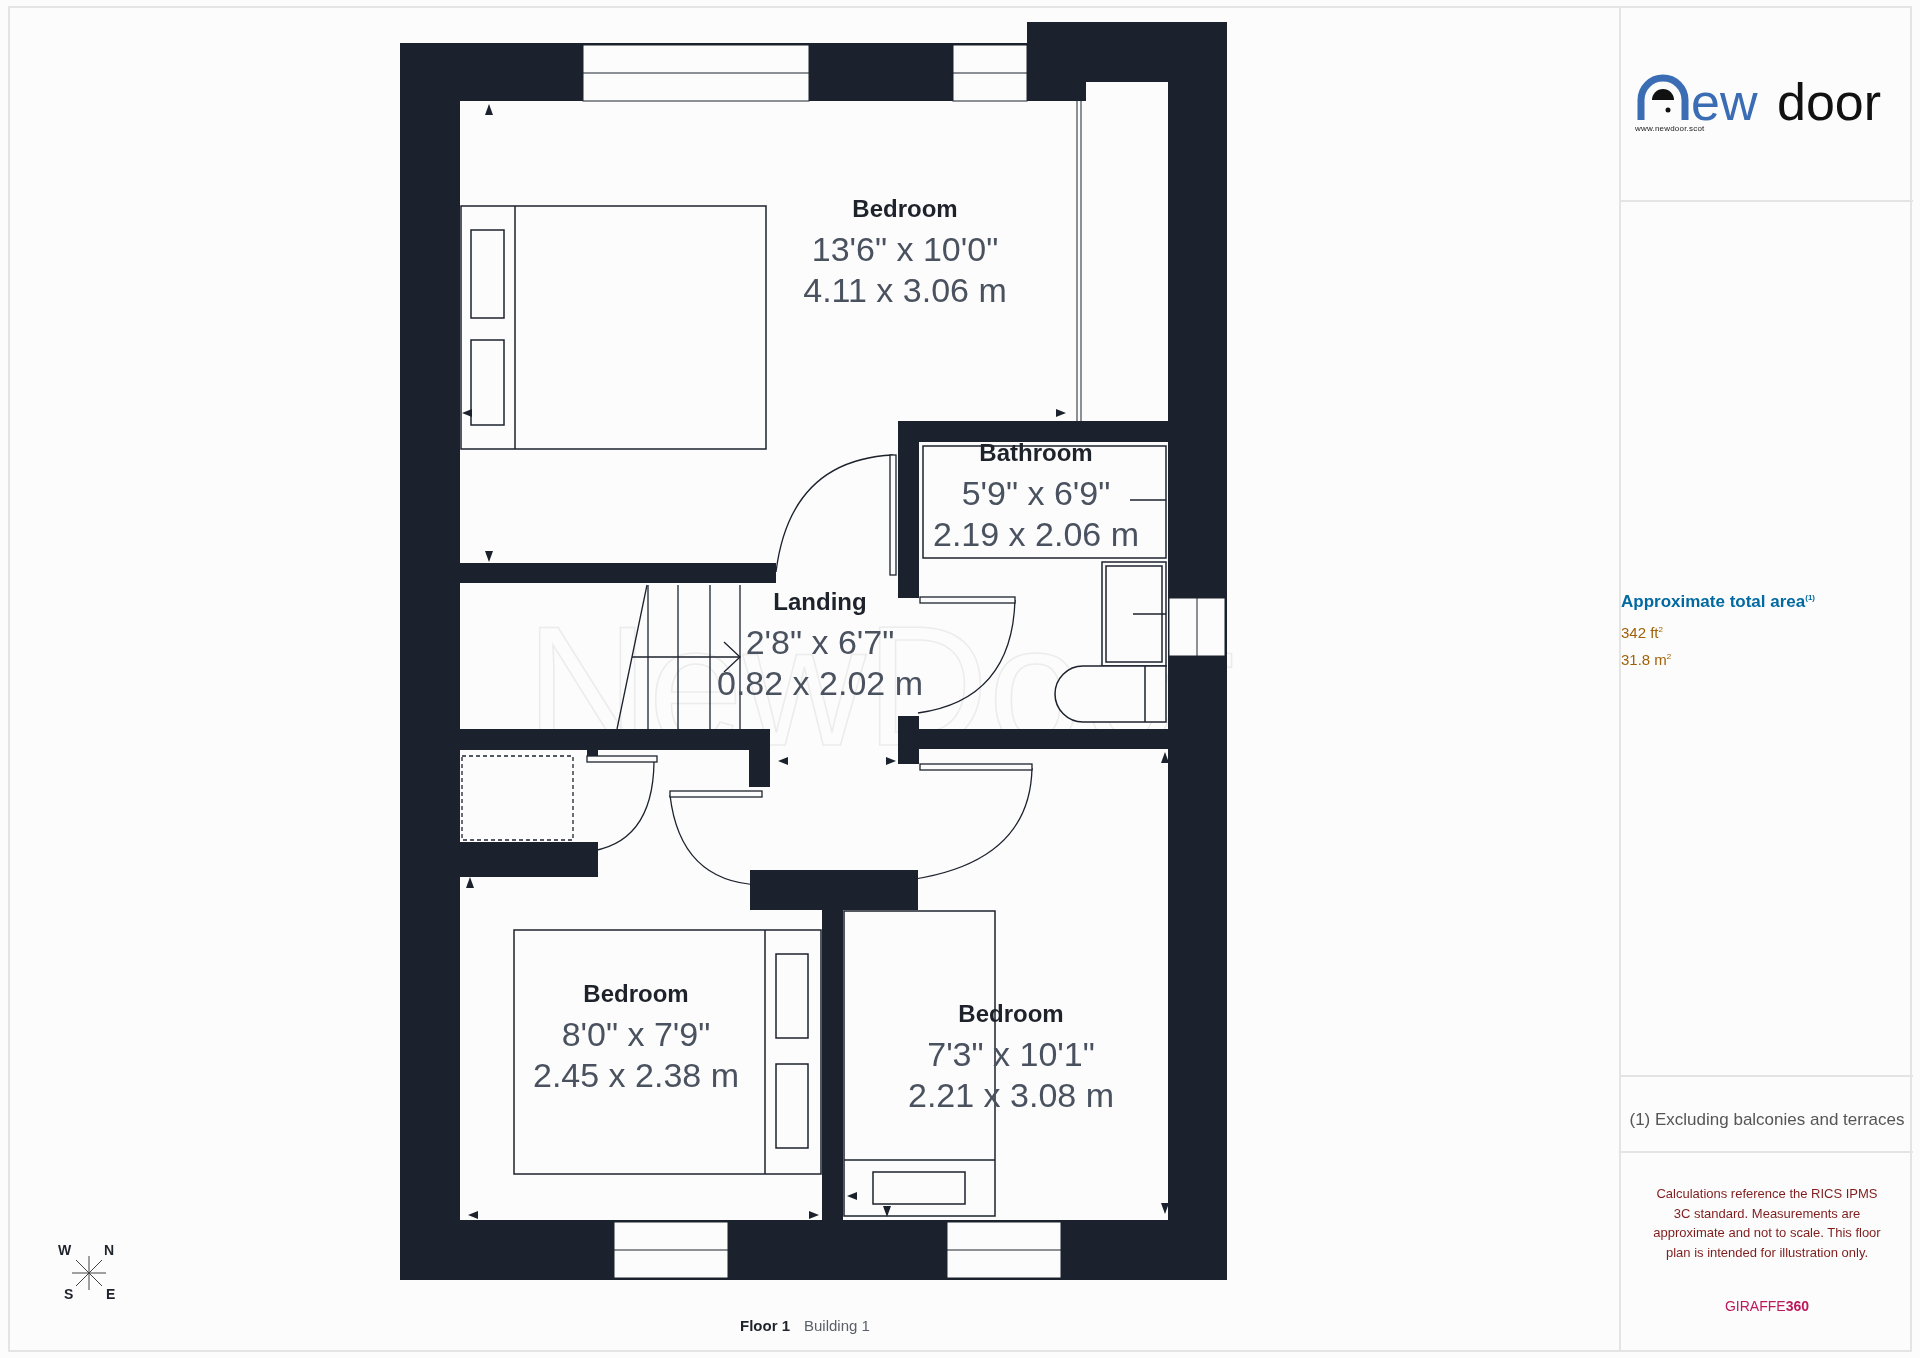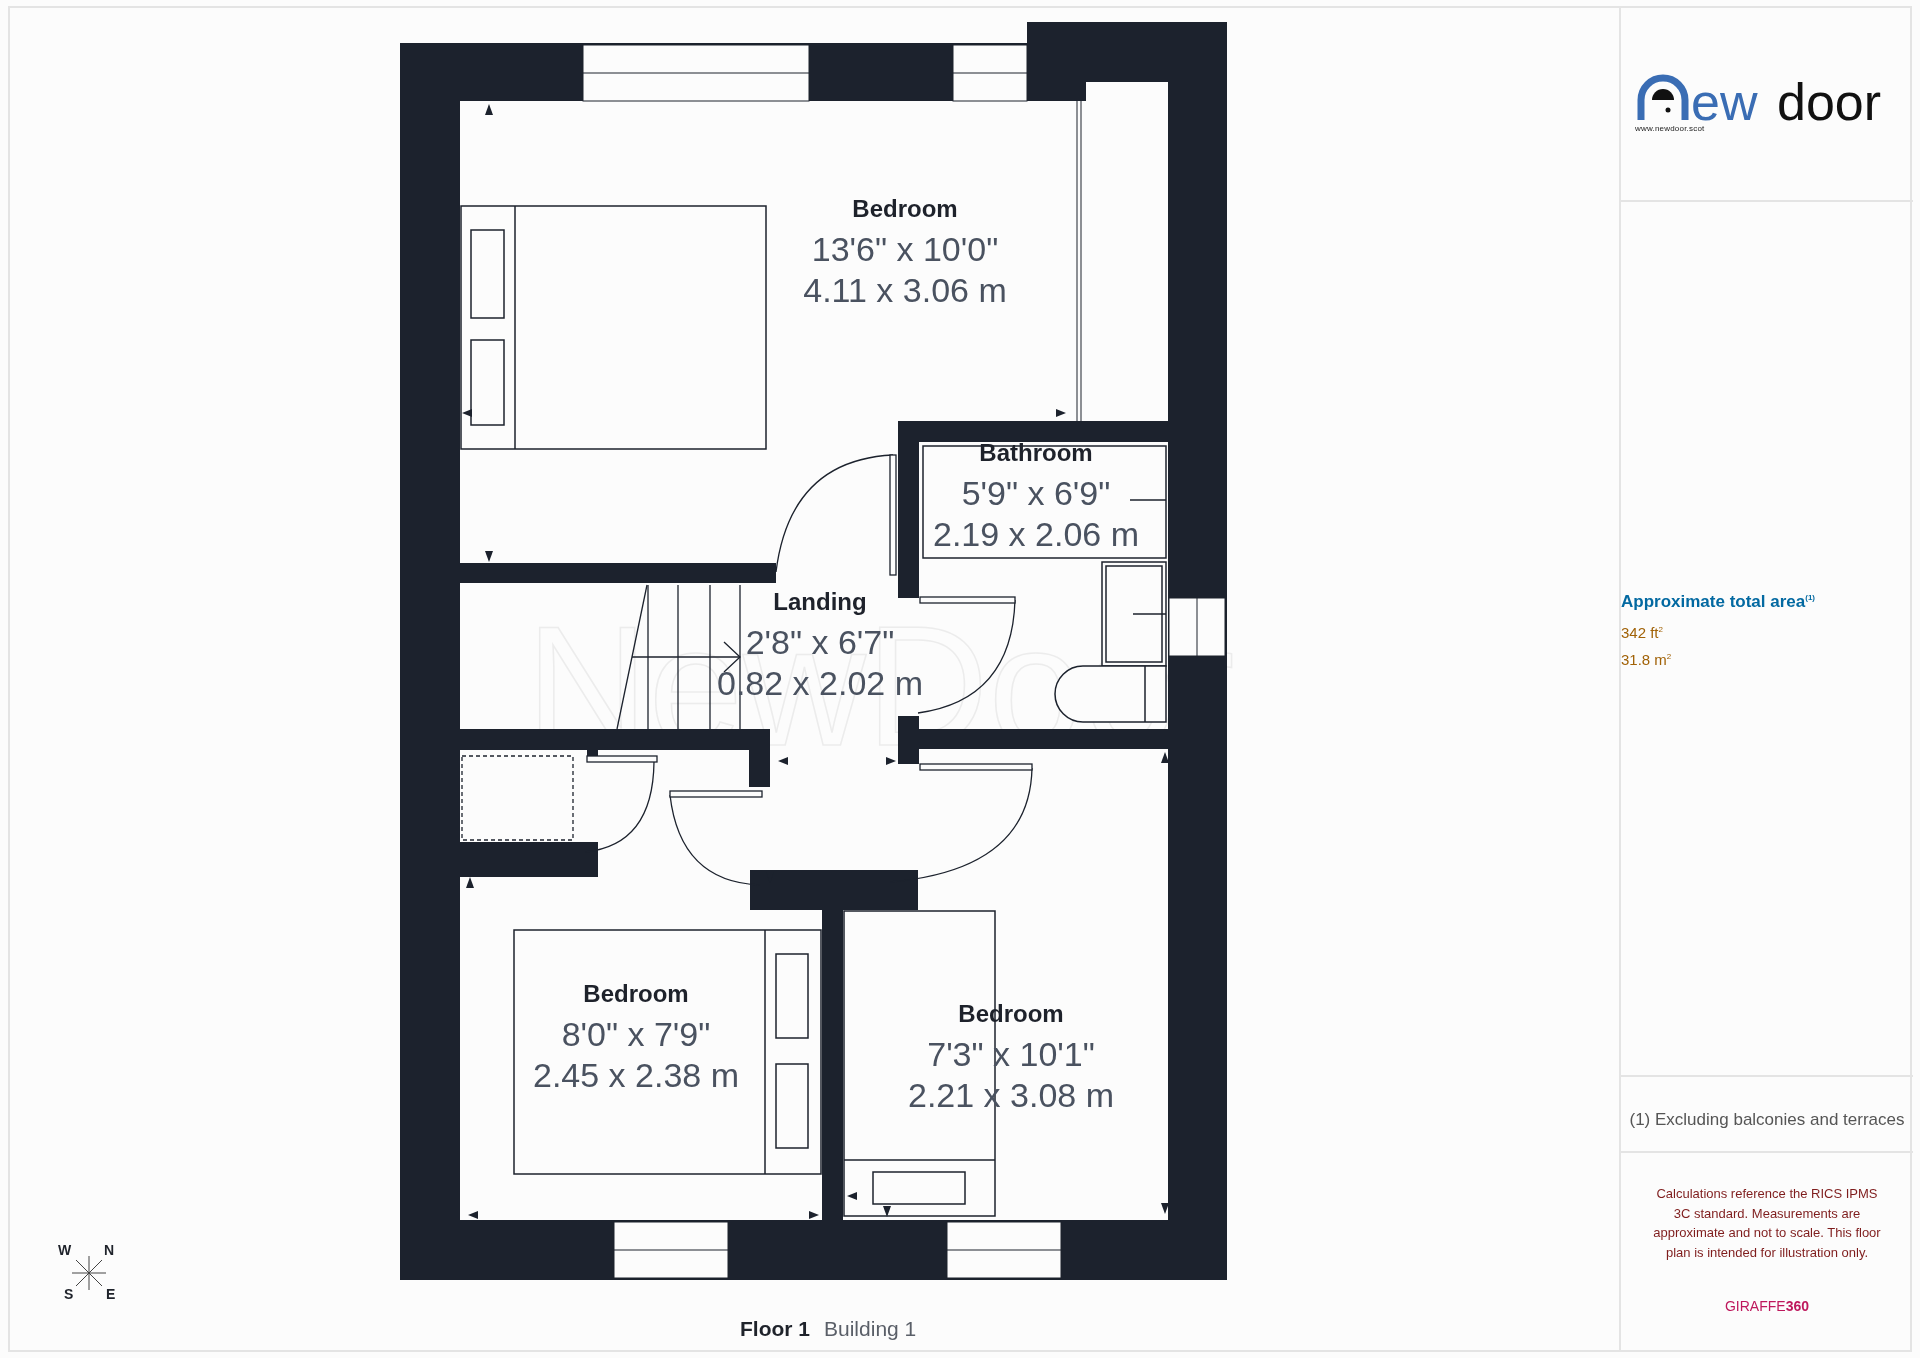--- a/index.html
+++ b/index.html
@@ -11,21 +11,21 @@
   .logo{position:absolute;left:14px;top:64px;width:270px;height:70px;}
   .logo-url{position:absolute;left:14px;top:118px;font-size:8px;color:#222;font-weight:normal;letter-spacing:0.2px;}
   .area-title{position:absolute;left:0;right:0;top:586px;font-weight:bold;font-size:17px;color:#0369a1;}
   .area-title sup{font-size:8px;}
   .area-val{position:absolute;left:0;right:0;text-align:left;font-size:15px;color:#a16207;}
   .area-val sup{font-size:8px;}
   .note{position:absolute;left:0;right:0;top:1104px;text-align:center;font-size:17px;color:#555;}
   .disclaimer{position:absolute;left:30px;right:30px;top:1178px;text-align:center;font-size:13px;line-height:19.5px;color:#7f1d1d;}
   .brand{position:absolute;left:0;right:0;top:1292px;text-align:center;font-size:14px;color:#be185d;}
   .brand b{font-weight:bold;}
-  .floor-label{position:absolute;left:740px;top:1317px;font-size:21px;color:#5a5f68;}
+  .floor-label{position:absolute;left:740px;top:1317px;font-size:15px;color:#5a5f68;}
   .floor-label b{color:#1f232b;margin-right:14px;}
   .compass{position:absolute;left:56px;top:1242px;width:60px;height:60px;}
   .compass span{position:absolute;font-weight:bold;font-size:14px;color:#1f232b;}
   .room-label{position:absolute;text-align:center;color:#4a5260;font-size:34px;line-height:41px;white-space:nowrap;}
   .room-label .name{display:block;font-weight:bold;color:#1e222b;font-size:24px;}
 </style>
 </head>
 <body>
 
 <div class="frame"></div>

